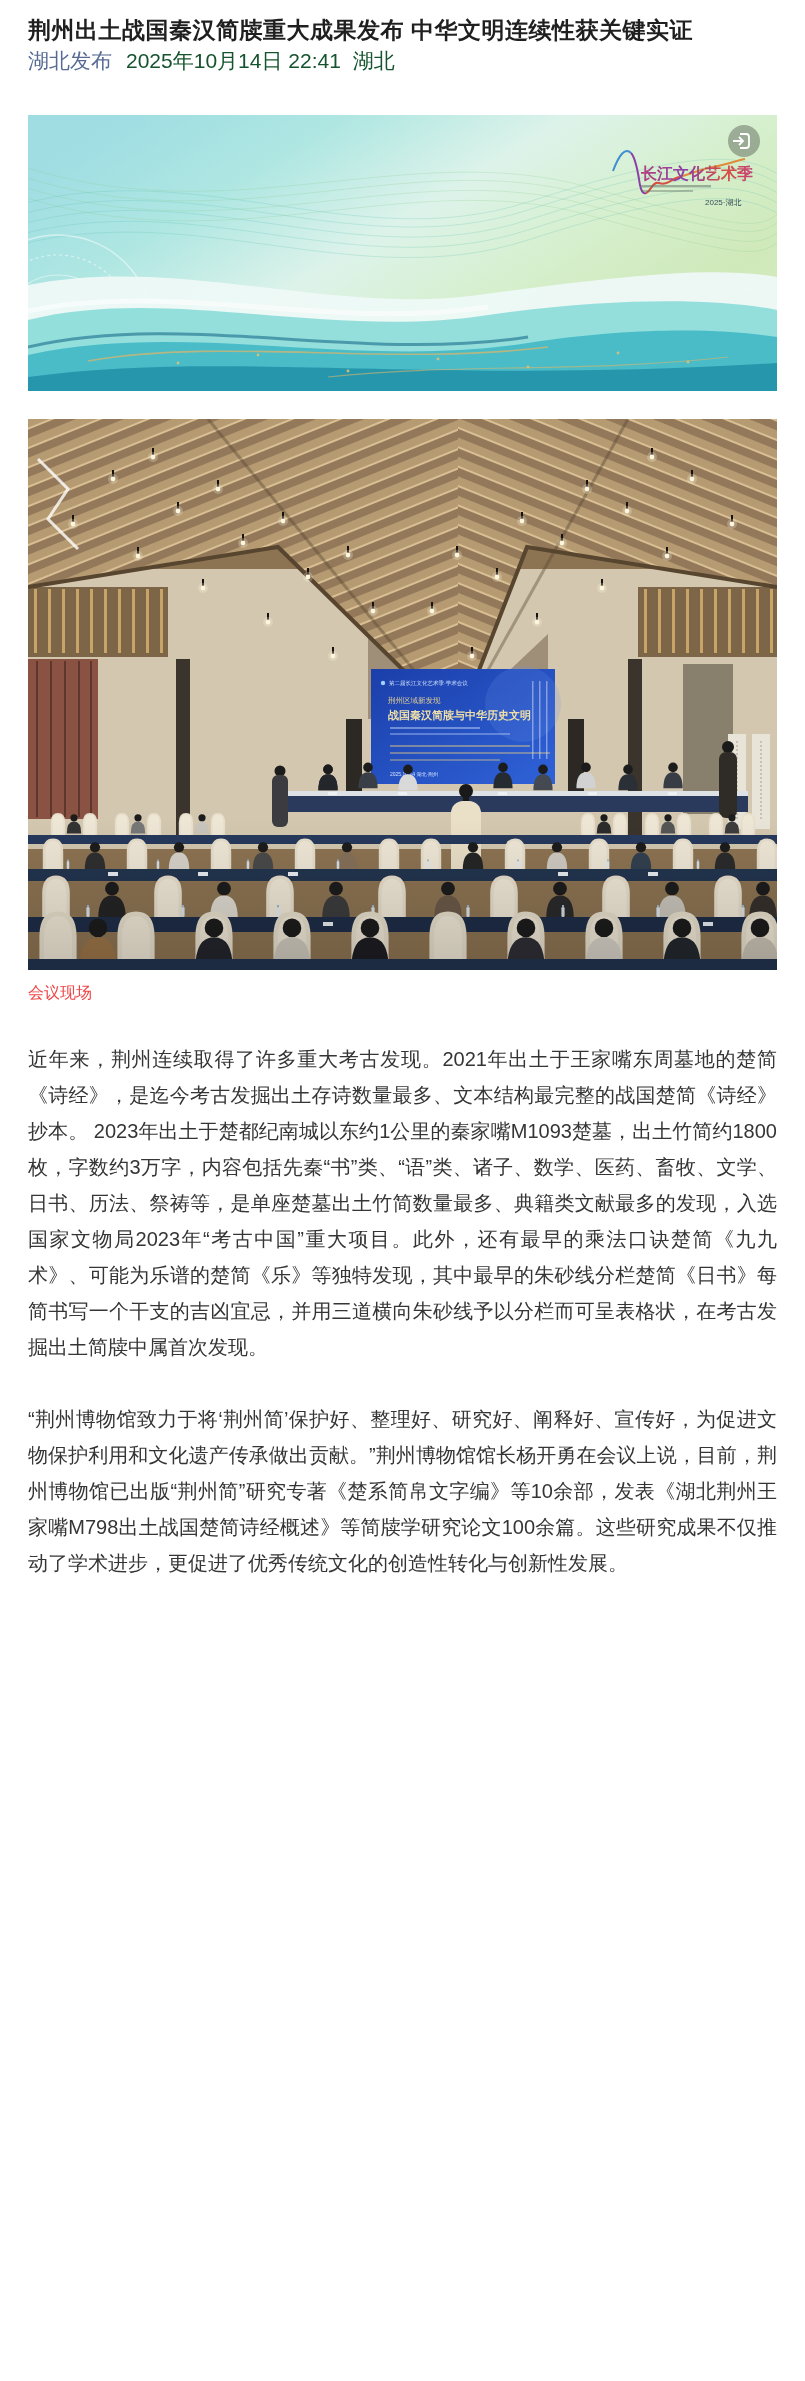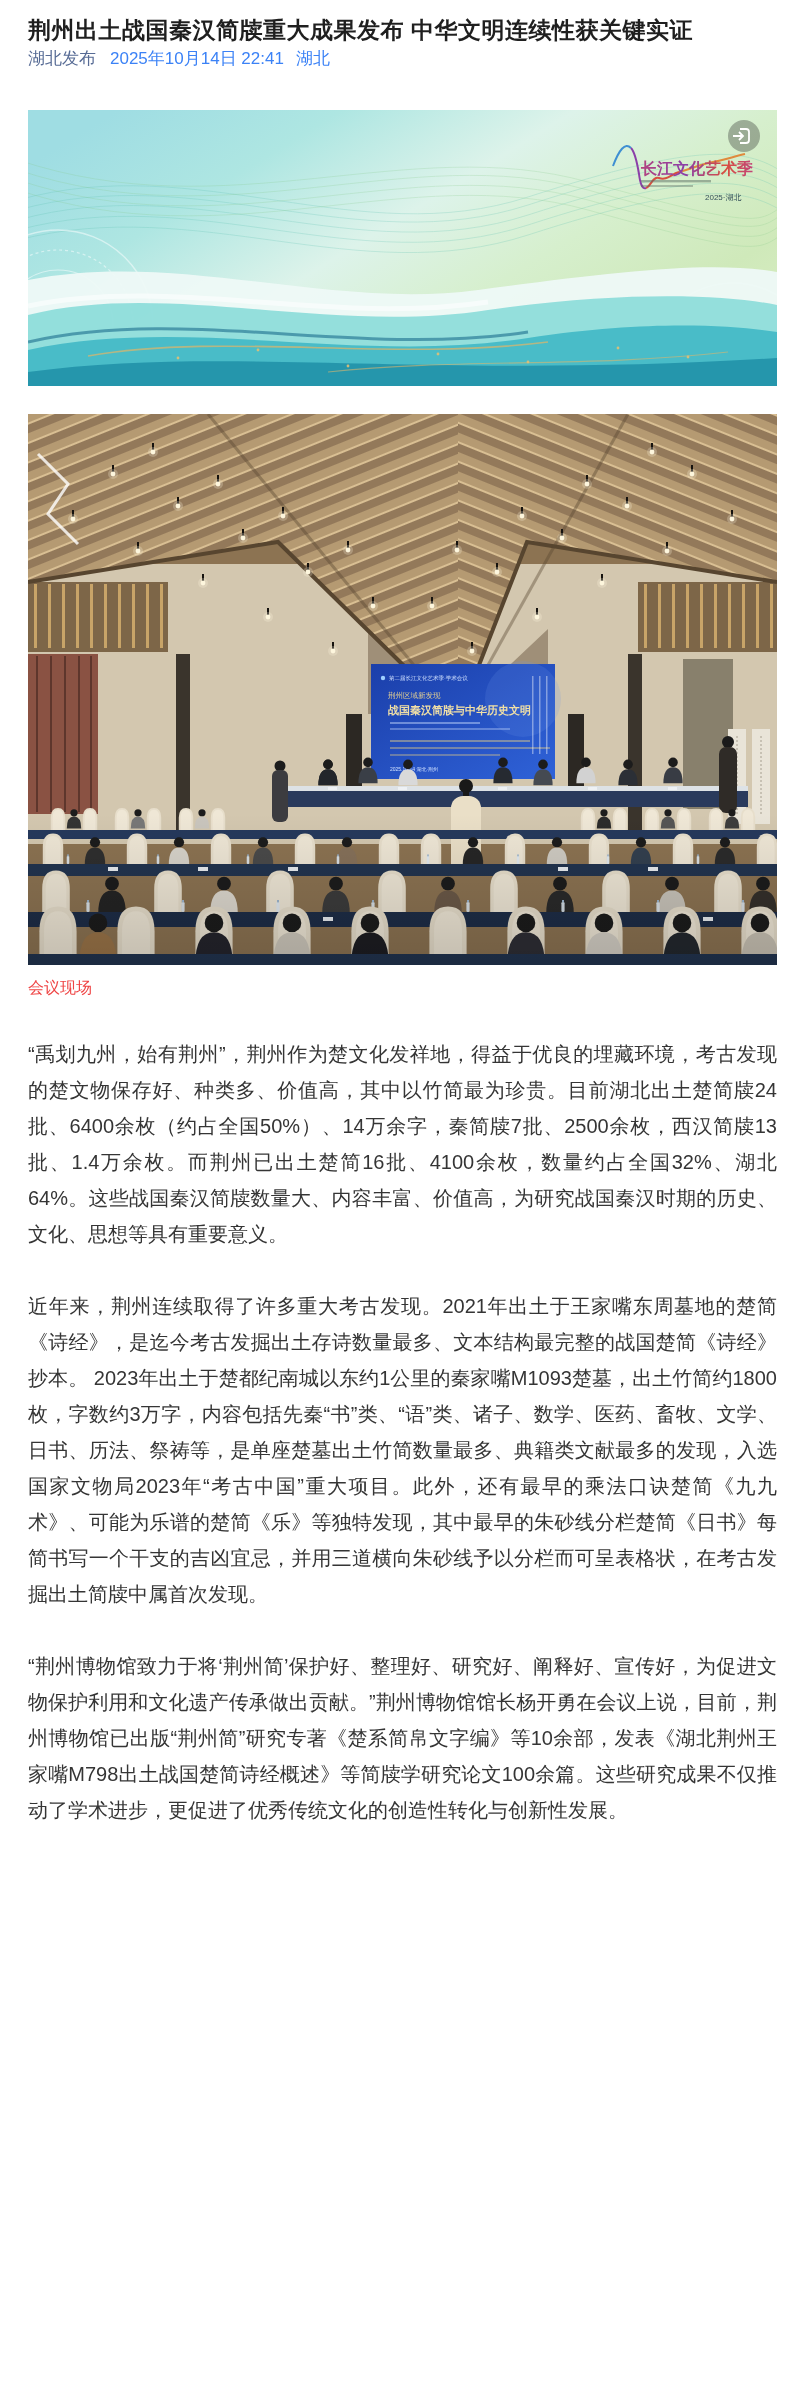--- a/index.html
+++ b/index.html
@@ -2,23 +2,23 @@
 <html><head>
 <meta charset="utf-8">
 <style>
   html,body{margin:0;padding:0;}
   body{
     width:805px;height:2381px;overflow:hidden;background:#ffffff;
     font-family:"Liberation Sans","DejaVu Sans",sans-serif;color:#353535;
   }
   .wrap{padding:14px 28px 0 28px;}
   .title{font-size:23px;font-weight:bold;color:#1f1f1f;line-height:1.45;margin:0 0 0 0;letter-spacing:.5px;}
-  .byline{display:flex;align-items:center;font-size:17px;margin:0 0 40px 0;}
+  .byline{display:flex;align-items:center;font-size:21px;margin:0 0 40px 0;}
   .src{color:#576b95;margin-right:14px;cursor:pointer;}
-  .meta{color:#3b82f6;margin-right:12px;}
+  .meta{color:#14532d;margin-right:12px;}
   .banner{position:relative;width:749px;height:276px;overflow:hidden;background:#3b82f6;}
   .para{font-size:20px;line-height:36px;text-align:justify;color:#353535;margin:36px 0 0 0;}
   .para.first{margin-top:30px;}
   .hl{color:#4ba6dd;font-weight:bold;}
   .photo{display:block;width:749px;height:551px;margin-top:28px;background:#8c7352;}
   .caption{font-size:16px;color:#ef4444;margin-top:12px;line-height:1.4;}
   svg text{font-family:"Liberation Sans","DejaVu Sans",sans-serif;}
 </style>
 </head>
 <body>
@@ -422,17 +422,16 @@
           <use href="#pp" transform="translate(654,512) scale(1.55)" fill="#23282e"></use>
           <use href="#pp" transform="translate(732,512) scale(1.55)" fill="#c9c2b4"></use>
       </g>
       <rect x="0" y="540" width="749" height="11" fill="#22344f"></rect>
       <rect x="0" y="400" width="749" height="151" fill="url(#shade)"></rect>
     </g>
   </svg>
 
   <div class="caption">会议现场</div>
 
-  <p class="para">“禹划九州，始有荆州”，荆州作为楚文化发祥地，得益于优良的埋藏环境，考古发现的楚文物保存好、种类多、价值高，其中以竹简最为珍贵。目前湖北出土楚简牍24批、6400余枚（约占全国50%）、14万余字，秦简牍7批、2500余枚，西汉简牍13批、1.4万余枚。而荆州已出土楚简16批、4100余枚，数量约占全国32%、湖北64%。这些战国秦汉简牍数量大、内容丰富、价值高，为研究战国秦汉时期的历史、文化、思想等具有重要意义。</p>
   <p class="para">近年来，荆州连续取得了许多重大考古发现。2021年出土于王家嘴东周墓地的楚简《诗经》，是迄今考古发掘出土存诗数量最多、文本结构最完整的战国楚简《诗经》抄本。 2023年出土于楚都纪南城以东约1公里的秦家嘴M1093楚墓，出土竹简约1800枚，字数约3万字，内容包括先秦“书”类、“语”类、诸子、数学、医药、畜牧、文学、日书、历法、祭祷等，是单座楚墓出土竹简数量最多、典籍类文献最多的发现，入选国家文物局2023年“考古中国”重大项目。此外，还有最早的乘法口诀楚简《九九术》、可能为乐谱的楚简《乐》等独特发现，其中最早的朱砂线分栏楚简《日书》每简书写一个干支的吉凶宜忌，并用三道横向朱砂线予以分栏而可呈表格状，在考古发掘出土简牍中属首次发现。</p>
   <p class="para">“荆州博物馆致力于将‘荆州简’保护好、整理好、研究好、阐释好、宣传好，为促进文物保护利用和文化遗产传承做出贡献。”荆州博物馆馆长杨开勇在会议上说，目前，荆州博物馆已出版“荆州简”研究专著《楚系简帛文字编》等10余部，发表《湖北荆州王家嘴M798出土战国楚简诗经概述》等简牍学研究论文100余篇。这些研究成果不仅推动了学术进步，更促进了优秀传统文化的创造性转化与创新性发展。</p>
 
 </div>
 
 </body></html>

